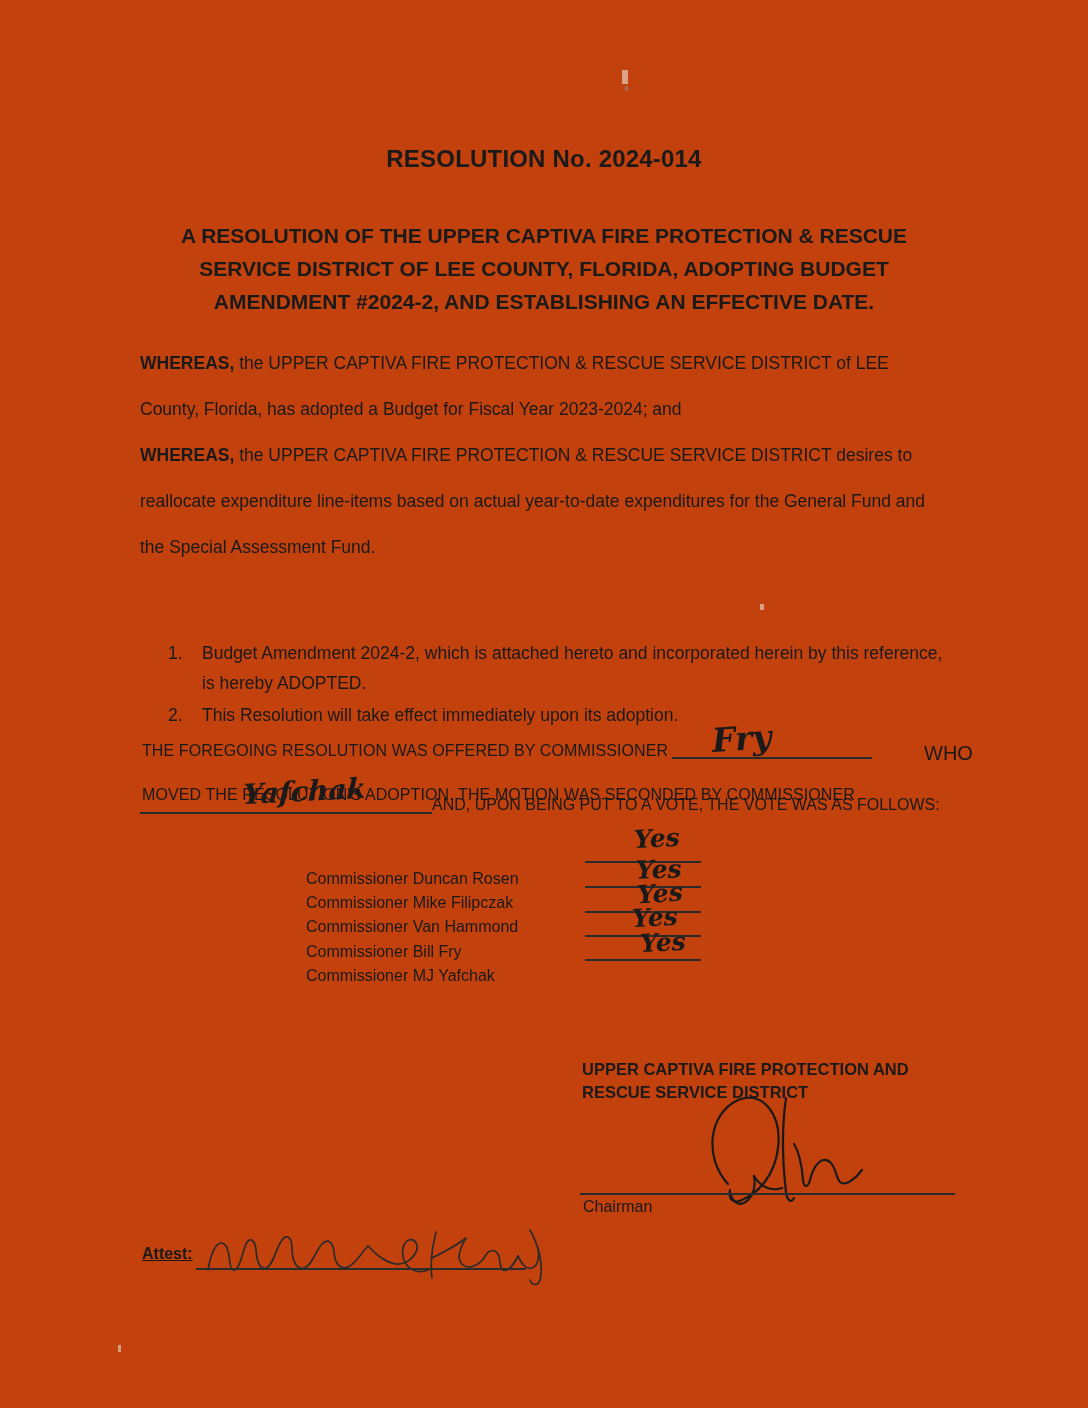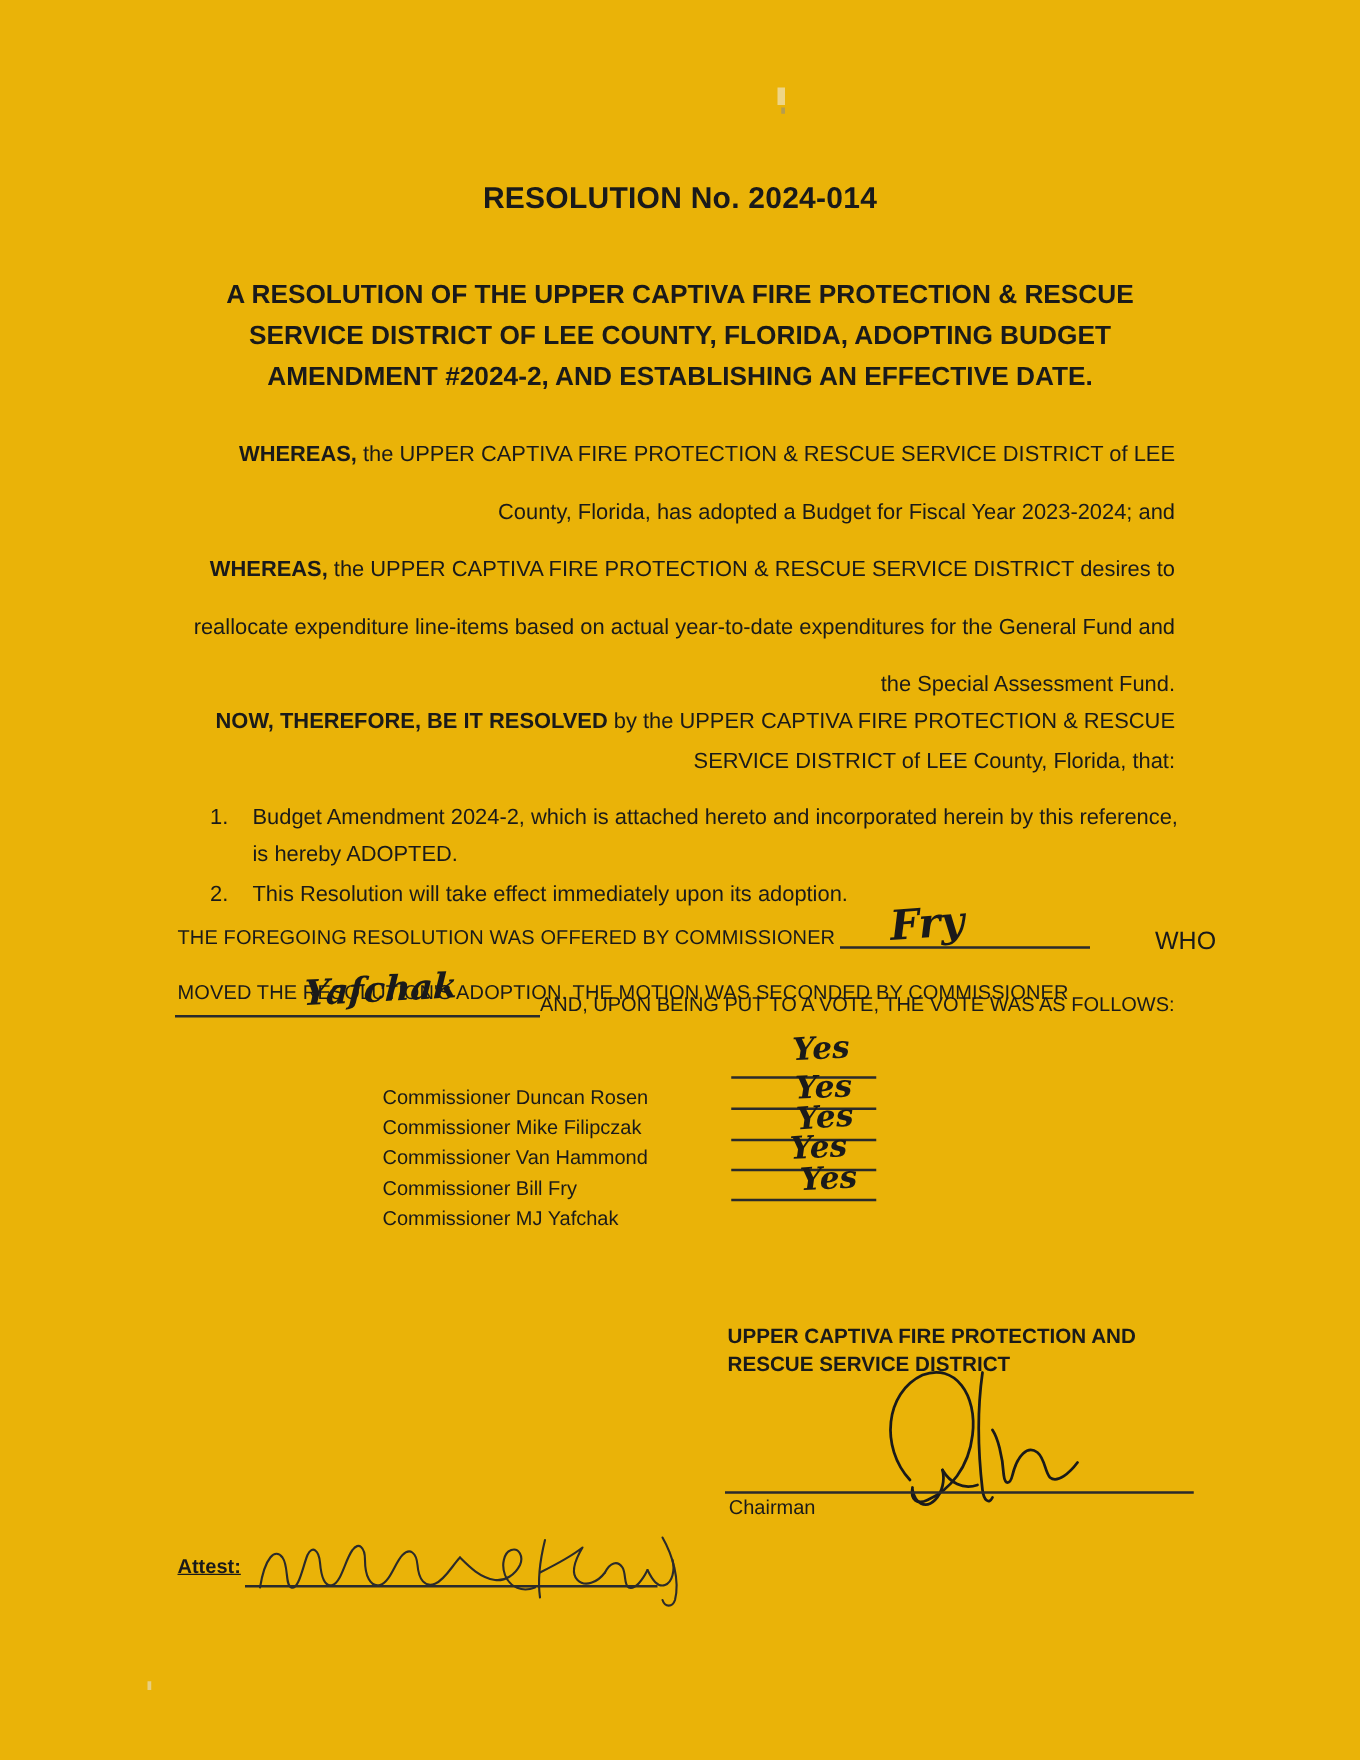--- a/index.html
+++ b/index.html
@@ -8,21 +8,21 @@
     padding: 0;
     background: #ffffff;
   }
   body {
     font-family: "Liberation Sans", sans-serif;
   }
   #page {
     position: relative;
     width: 1088px;
     height: 1408px;
-    background: #eab308;
+    background: #c2410c;
     overflow: hidden;
     color: #1a1a1a;
   }
   
   .speck {
     position: absolute;
     background: #c9c9c9;
     opacity: 0.55;
   }
   .speck-a { left: 625px; top: 86px; width: 3px; height: 5px; background:#8a8a8a; }
@@ -52,21 +52,21 @@
     top: 207px;
     margin-top: 12px;
   }
 
   .body-para {
     position: absolute;
     left: 140px;
     width: 800px;
     font-size: 17.5px;
     line-height: 46px;
-    text-align: right;
+    text-align: left;
   }
   .body-para b { font-weight: bold; }
 
   #whereas-1 { top: 340px; }
   #whereas-2 { top: 432px; }
   #resolved   { top: 560px; line-height: 32px; }
 
   .numbered {
     position: absolute;
     left: 168px;
@@ -224,21 +224,20 @@
   <div class="speck speck-d"></div>
 
   <div class="title" id="doc-title">RESOLUTION No. 2024-014</div>
 
   <div class="subtitle">A RESOLUTION OF THE UPPER CAPTIVA FIRE PROTECTION &amp; RESCUE SERVICE DISTRICT OF LEE COUNTY, FLORIDA, ADOPTING BUDGET AMENDMENT #2024-2, AND ESTABLISHING AN EFFECTIVE DATE.</div>
 
   <div class="body-para" id="whereas-1"><b>WHEREAS,</b><span> the UPPER CAPTIVA FIRE PROTECTION &amp; RESCUE SERVICE DISTRICT of LEE County, Florida, has adopted a Budget for Fiscal Year 2023-2024; and</span></div>
 
   <div class="body-para" id="whereas-2"><b>WHEREAS,</b><span> the UPPER CAPTIVA FIRE PROTECTION &amp; RESCUE SERVICE DISTRICT desires to reallocate expenditure line-items based on actual year-to-date expenditures for the General Fund and the Special Assessment Fund.</span></div>
 
-  <div class="body-para" id="resolved"><b>NOW, THEREFORE, BE IT RESOLVED</b><span> by the UPPER CAPTIVA FIRE PROTECTION &amp; RESCUE SERVICE DISTRICT of LEE County, Florida, that:</span></div>
 
   <div class="numbered">
     <div class="li">
       <span class="num">1.</span>
       <span class="txt">Budget Amendment 2024-2, which is attached hereto and incorporated herein by this reference, is hereby ADOPTED.</span>
     </div>
     <div class="li">
       <span class="num">2.</span>
       <span class="txt">This Resolution will take effect immediately upon its adoption.</span>
     </div>

